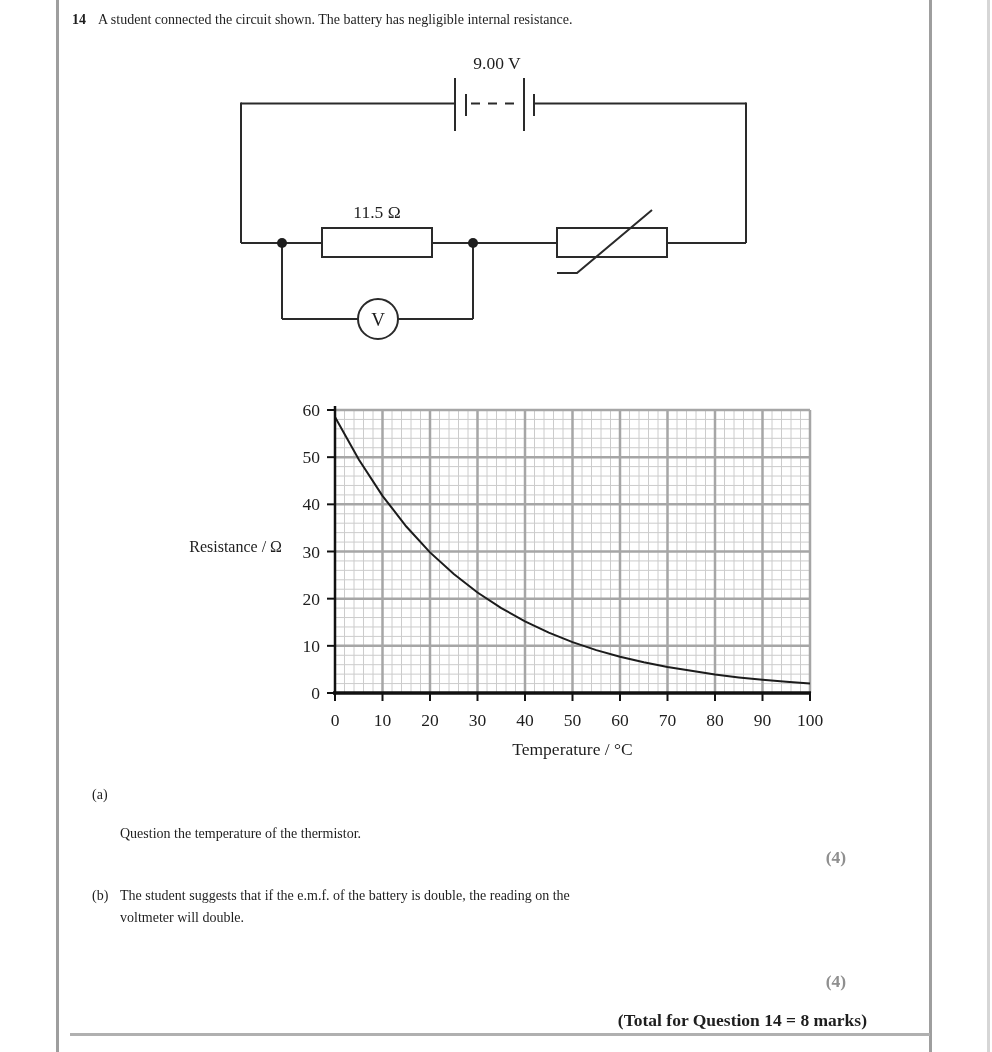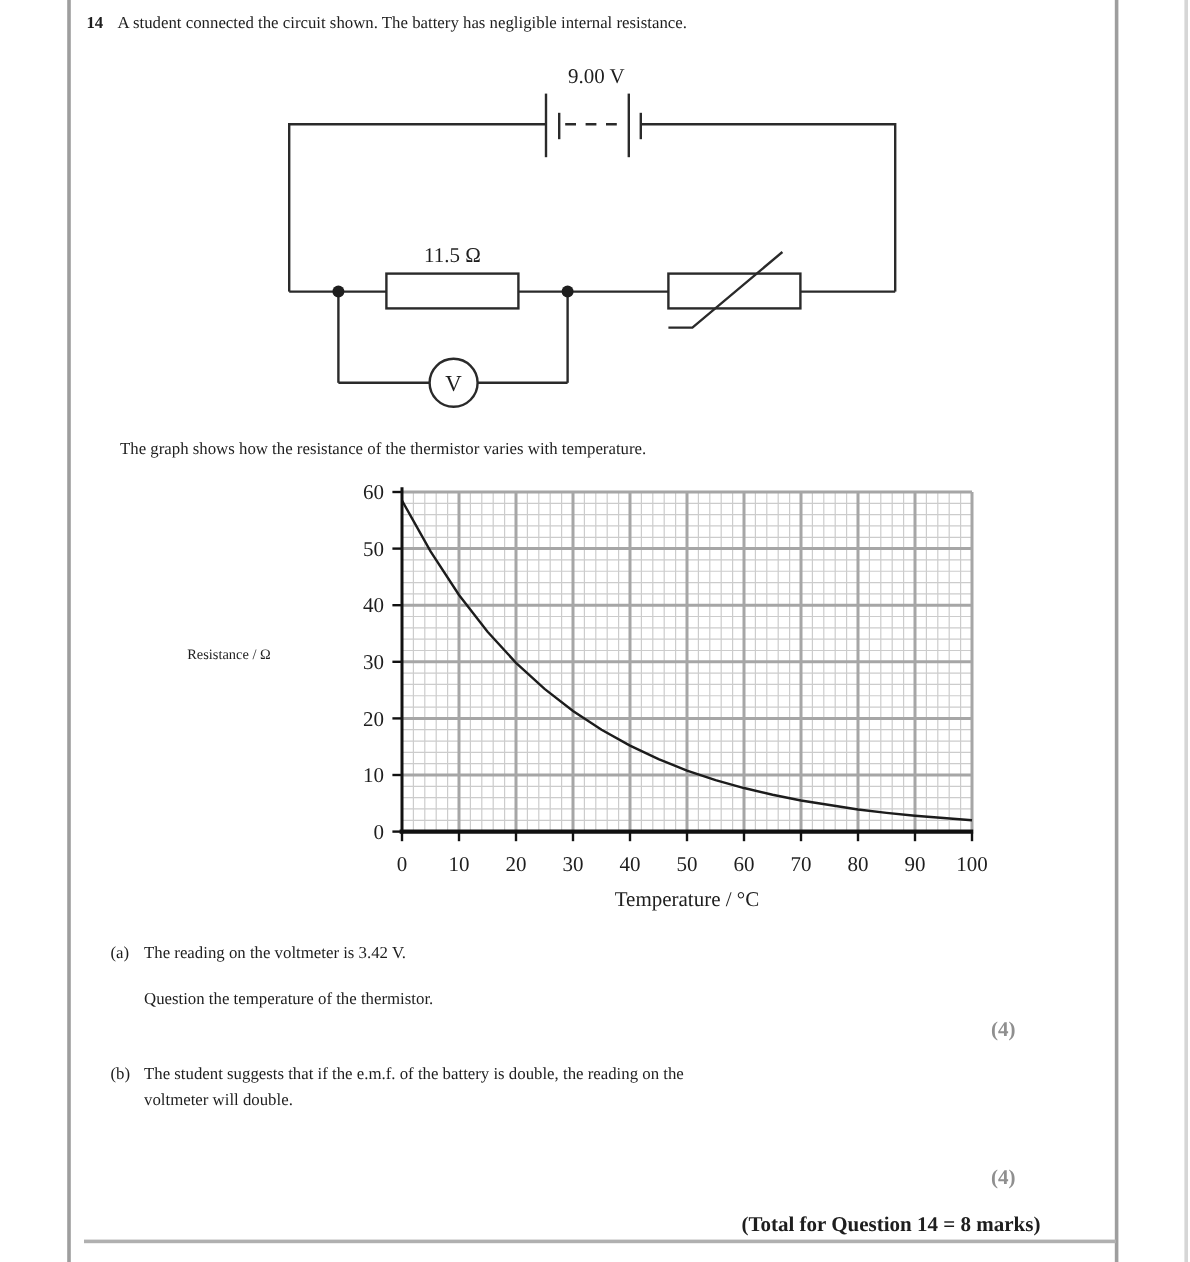--- a/index.html
+++ b/index.html
@@ -5,21 +5,21 @@
   html,body{margin:0;padding:0;background:#ffffff;}
   .page{
     position:relative;width:992px;height:1052px;background:#ffffff;overflow:hidden;
     font-family:"Liberation Serif","DejaVu Serif",serif;color:#1e1e1e;
   }
   .vline{position:absolute;top:0;bottom:0;width:3px;background:#9e9e9e;}
   .vline.faint{width:3px;background:#d6d6d6;}
   .textline{position:absolute;font-size:14px;white-space:nowrap;line-height:20px;}
   .bold{font-weight:bold;}
   .marks{position:absolute;width:60px;text-align:center;font-size:17.5px;font-weight:bold;color:#8f8f8f;}
-  .axis-title-y{position:absolute;left:156px;top:538px;width:126px;text-align:left;font-size:12px;}
+  .axis-title-y{position:absolute;left:156px;top:538px;width:126px;text-align:right;font-size:16px;}
   .total-line{position:absolute;left:400px;top:1010px;width:467px;text-align:right;font-size:17.5px;font-weight:bold;white-space:nowrap;}
   .hrule{position:absolute;left:70px;top:1033px;width:860px;height:3px;background:#b0b0b0;}
   svg{position:absolute;}
   svg text{font-family:"Liberation Serif","DejaVu Serif",serif;fill:#1e1e1e;}
 </style>
 </head>
 <body>
 
 <div class="page">
 
@@ -64,21 +64,20 @@
       <line x1="243" y1="274" x2="243" y2="198"></line>
       <circle cx="148" cy="274" r="20"></circle>
     </g>
     <circle cx="52" cy="198" r="5" fill="#1e1e1e"></circle>
     <circle cx="243" cy="198" r="5" fill="#1e1e1e"></circle>
     <text x="267" y="24" font-size="17.5" text-anchor="middle">9.00 V</text>
     <text x="147" y="173" font-size="17.5" text-anchor="middle">11.5 Ω</text>
     <text x="148" y="281" font-size="19" text-anchor="middle">V</text>
   </svg>
 
-  <div class="textline" style="left:100px;top:365px;">The graph shows how the resistance of the thermistor varies with temperature.</div>
 
   <div class="axis-title-y">Resistance / Ω</div>
 
   <svg id="graph" style="left:280px;top:395px;" width="560" height="370" viewBox="0 0 560 370">
       <line x1="64.5" y1="15" x2="64.5" y2="298" stroke="#cccccc" stroke-width="1"></line>
       <line x1="74" y1="15" x2="74" y2="298" stroke="#cccccc" stroke-width="1"></line>
       <line x1="83.5" y1="15" x2="83.5" y2="298" stroke="#cccccc" stroke-width="1"></line>
       <line x1="93" y1="15" x2="93" y2="298" stroke="#cccccc" stroke-width="1"></line>
       <line x1="112" y1="15" x2="112" y2="298" stroke="#cccccc" stroke-width="1"></line>
       <line x1="121.5" y1="15" x2="121.5" y2="298" stroke="#cccccc" stroke-width="1"></line>
@@ -192,21 +191,20 @@
       <line x1="47" y1="109.33333333333333" x2="55" y2="109.33333333333333" stroke="#111111" stroke-width="2"></line>
       <text x="40" y="115.33333333333333" font-size="17.5" text-anchor="end">40</text>
       <line x1="47" y1="62.166666666666664" x2="55" y2="62.166666666666664" stroke="#111111" stroke-width="2"></line>
       <text x="40" y="68.16666666666666" font-size="17.5" text-anchor="end">50</text>
       <line x1="47" y1="15" x2="55" y2="15" stroke="#111111" stroke-width="2"></line>
       <text x="40" y="21" font-size="17.5" text-anchor="end">60</text>
       <text x="292.5" y="360" font-size="17.5" text-anchor="middle">Temperature / °C</text>
     </svg>
 
   <div class="textline" style="left:92px;top:785px;">(a)</div>
-  <div class="textline" style="left:120px;top:785px;">The reading on the voltmeter is 3.42 V.</div>
   <div class="textline" style="left:120px;top:824px;">Question the temperature of the thermistor.</div>
   <div class="marks" style="left:806px;top:847px;">(4)</div>
 
   <div class="textline" style="left:92px;top:886px;">(b)</div>
   <div class="textline" style="left:120px;top:886px;">The student suggests that if the e.m.f. of the battery is double, the reading on the</div>
   <div class="textline" style="left:120px;top:908px;">voltmeter will double.</div>
   <div class="marks" style="left:806px;top:971px;">(4)</div>
 
   <div class="total-line">(Total for Question 14 = 8 marks)</div>
   <div class="hrule"></div>

